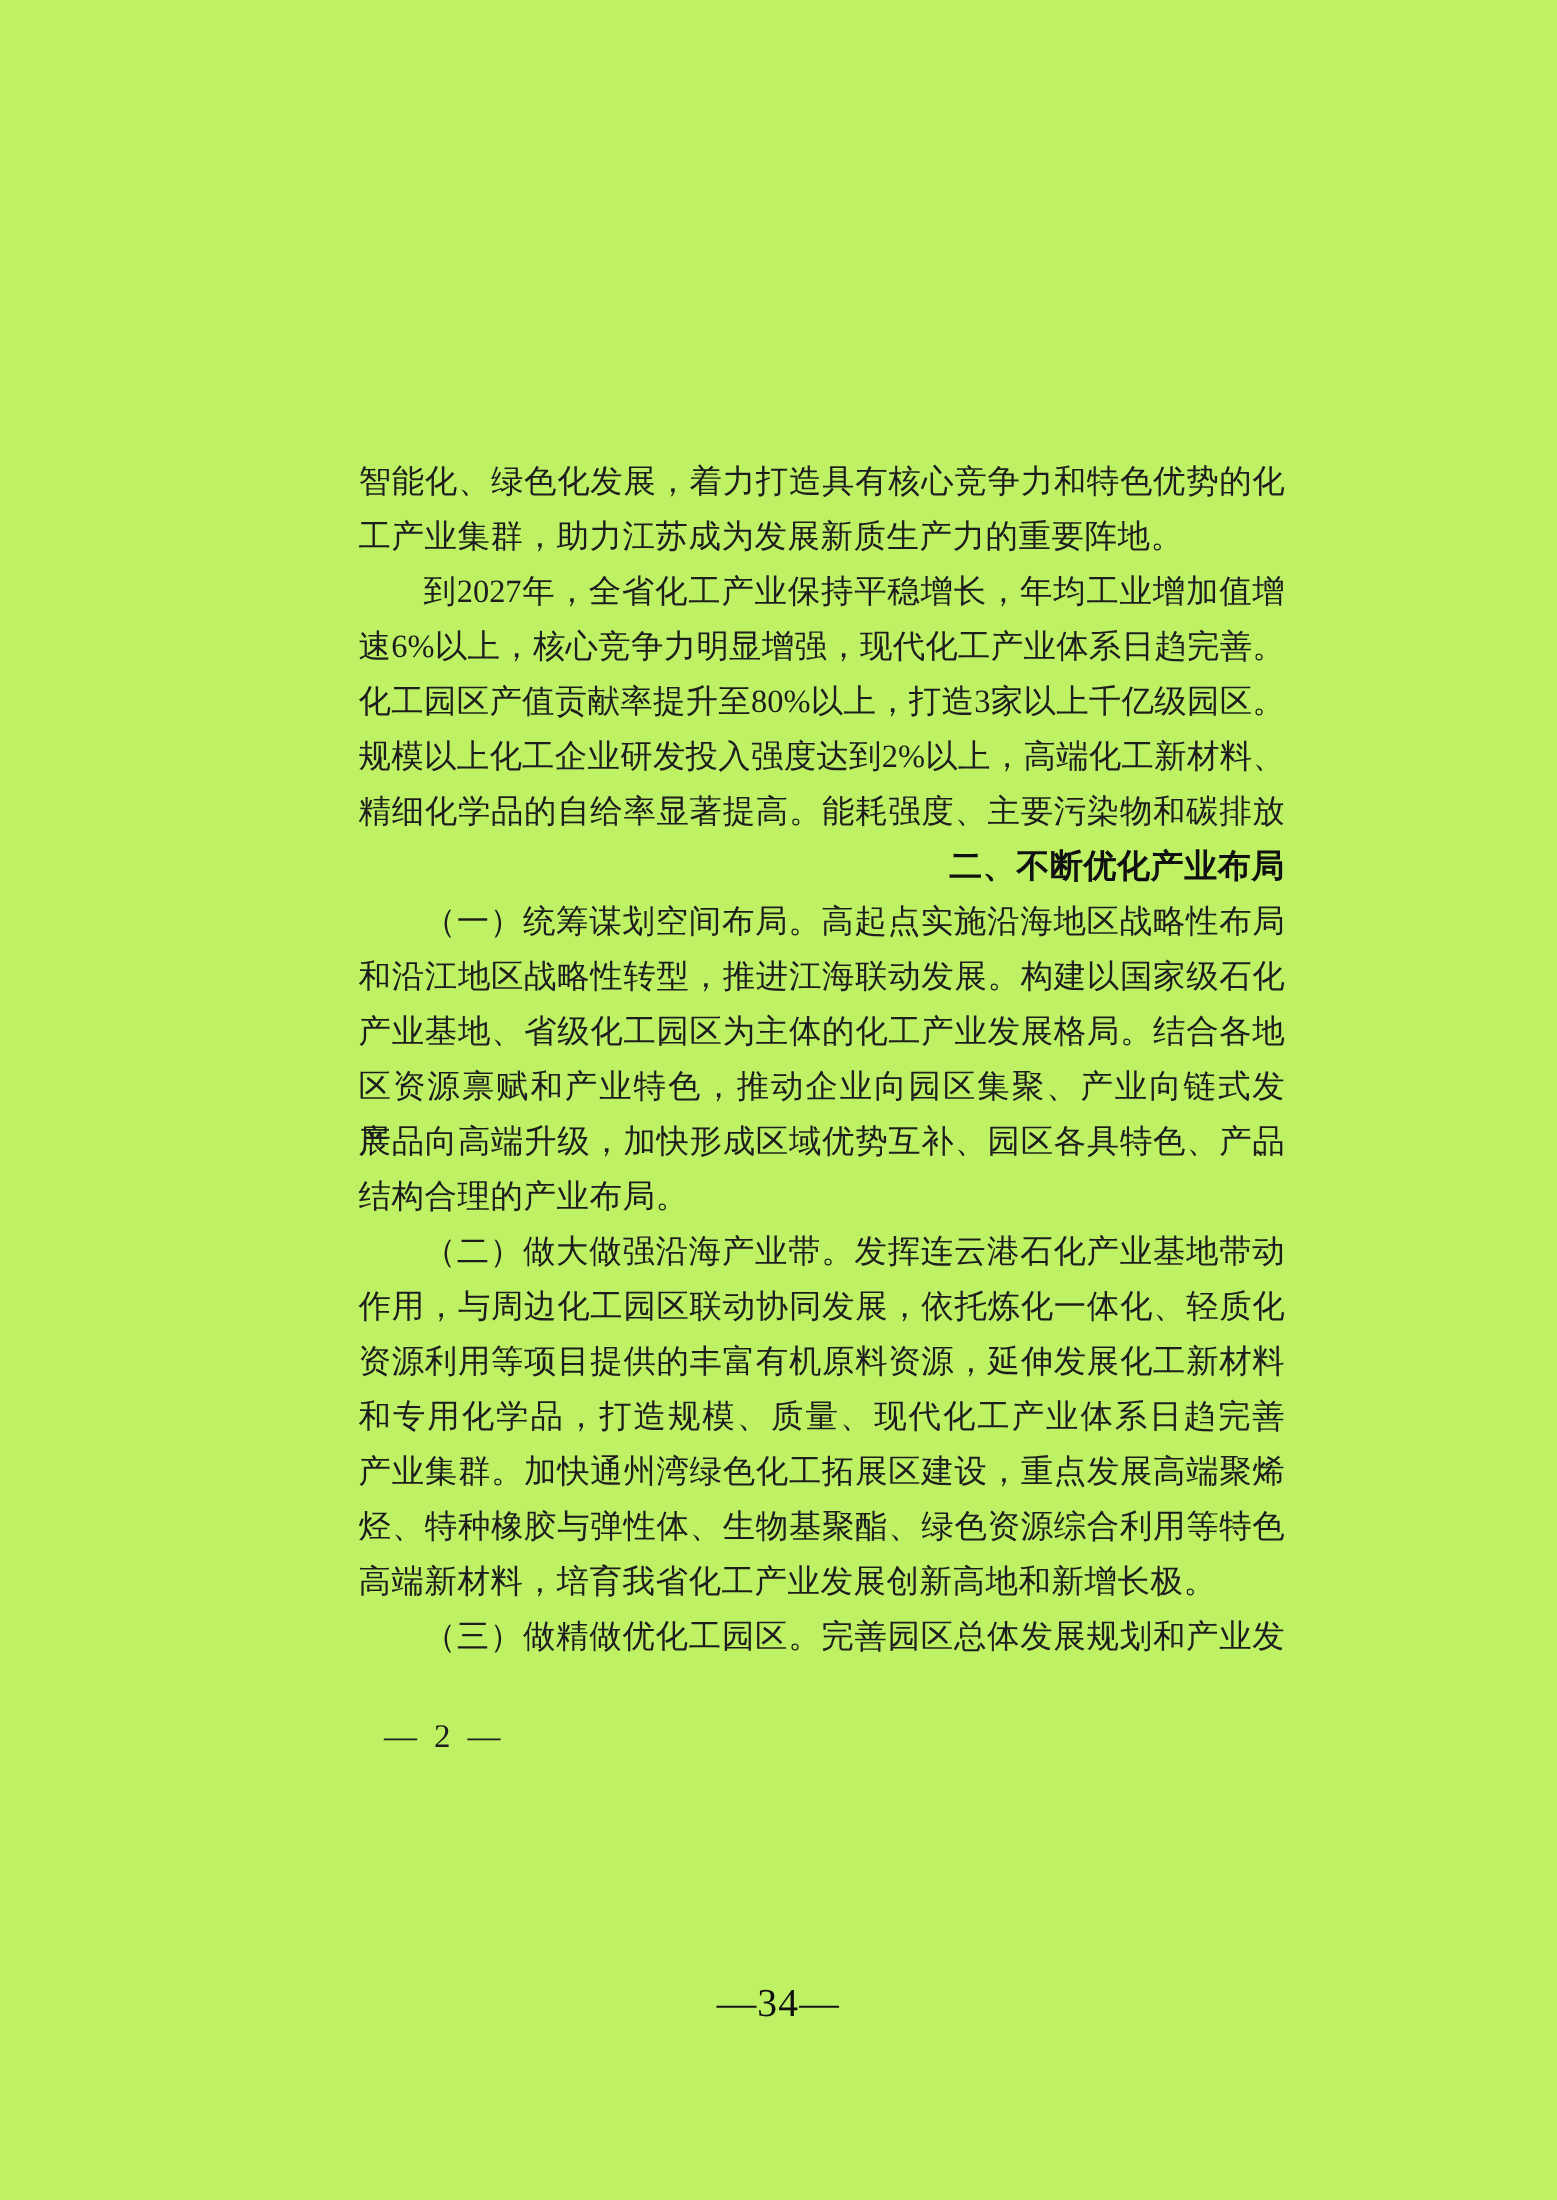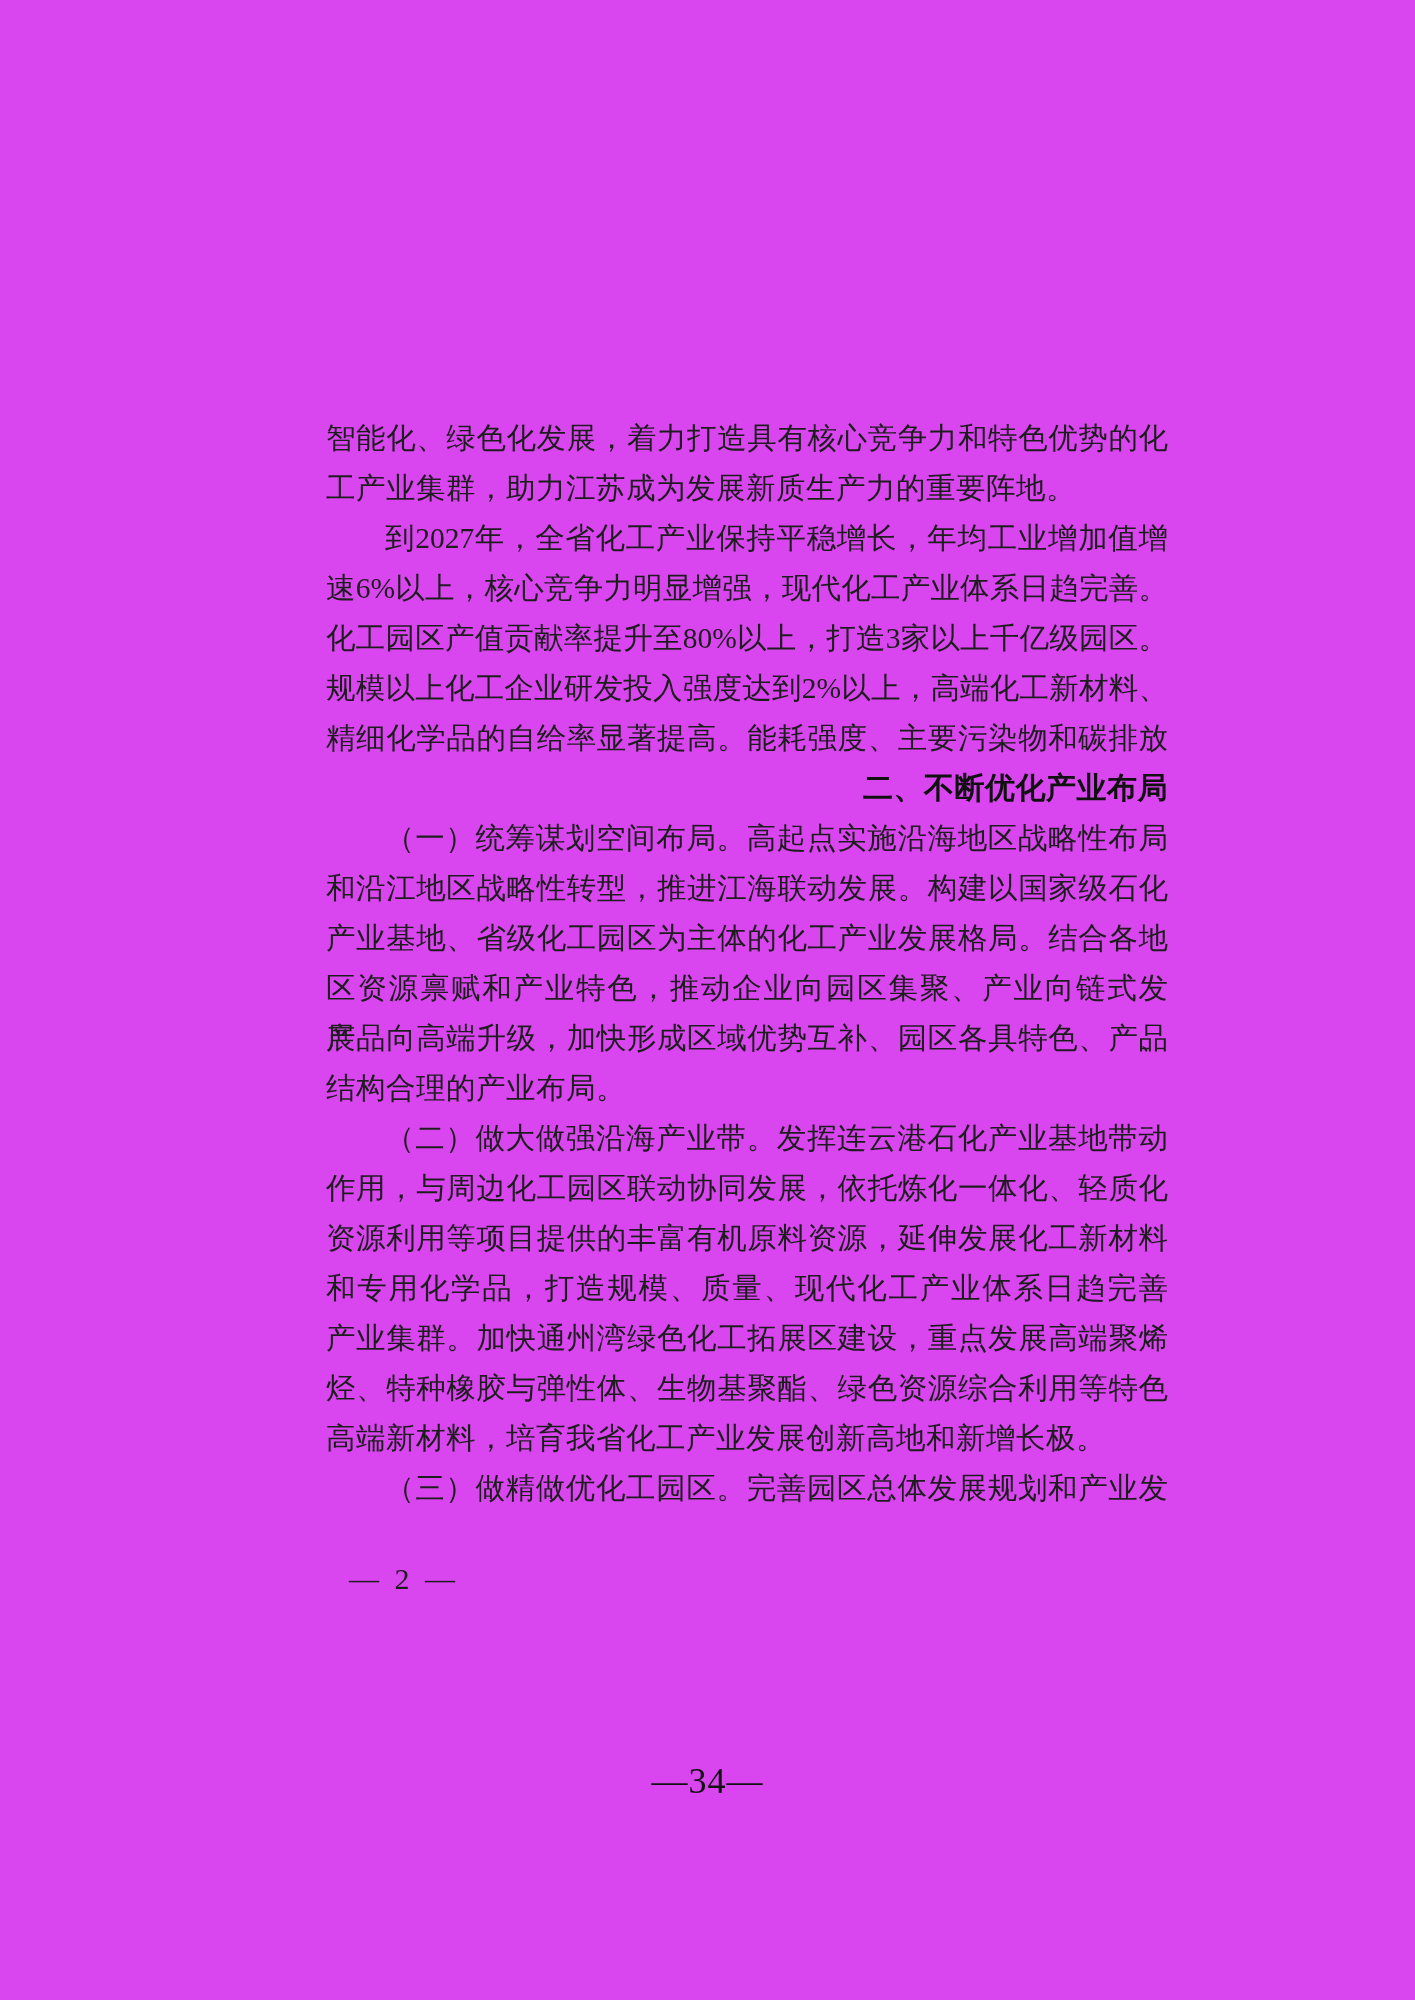--- a/index.html
+++ b/index.html
@@ -4,21 +4,21 @@
 <style>
   html, body {
     margin: 0;
     padding: 0;
     background: #ffffff;
   }
   .page {
     position: relative;
     width: 1415px;
     height: 2000px;
-    background: #d946ef;
+    background: #bef264;
     overflow: hidden;
     font-family: "Liberation Serif", "DejaVu Serif", serif;
     color: #1d1d1d;
   }
   .text-block {
     position: absolute;
     left: 326px;
     top: 413px;
     width: 842px;
   }
@@ -53,21 +53,21 @@
     top: 1558px;
     height: 42px;
     line-height: 42px;
     font-size: 30px;
     letter-spacing: 4px;
     color: #1d1d1d;
   }
   .outer-page-number {
     position: absolute;
     left: 0;
-    top: 1760px;
+    top: 1800px;
     width: 100%;
     text-align: center;
     font-size: 36px;
     letter-spacing: 1px;
     color: #111111;
   }
 </style>
 </head>
 <body>
 

